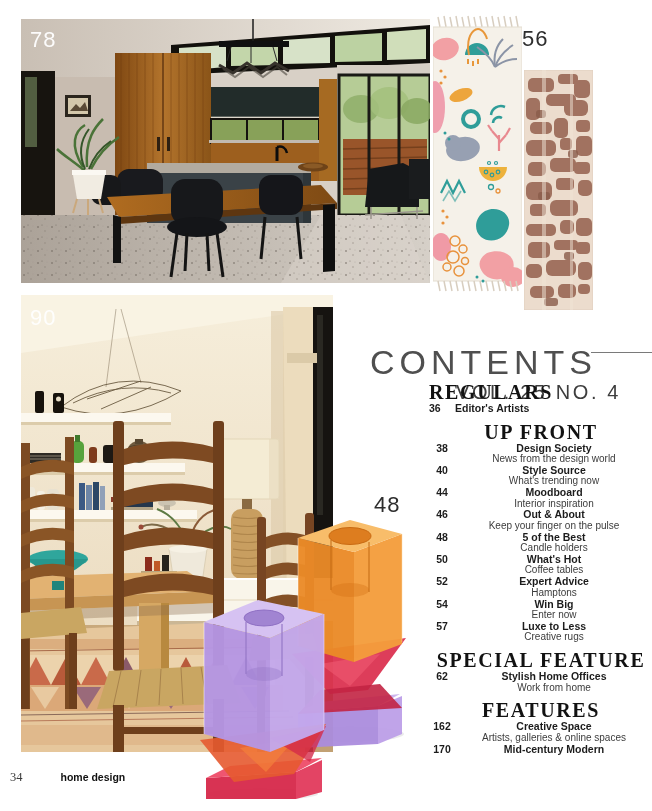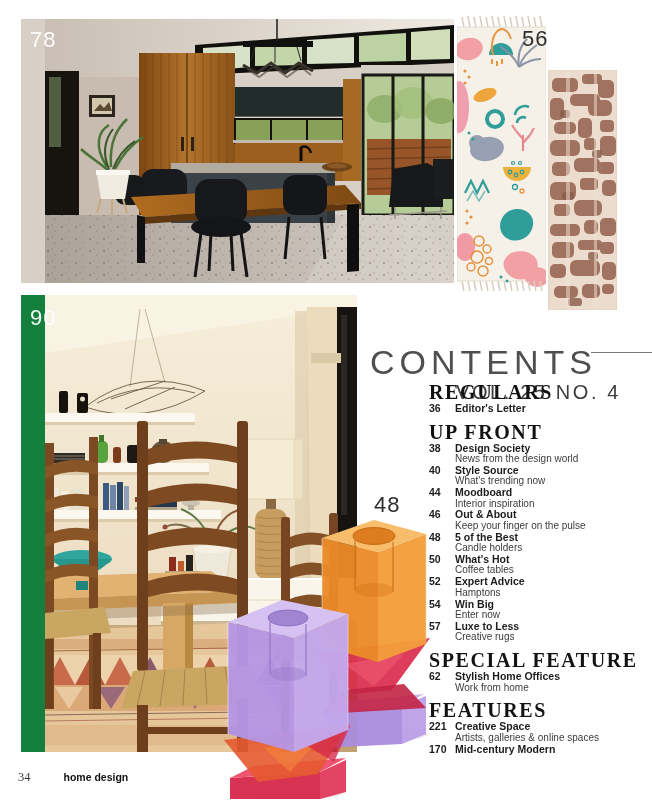--- a/index.html
+++ b/index.html
@@ -1,39 +1,39 @@
 <!DOCTYPE html>
 <html><head>
 <meta charset="utf-8">
 <style>
   html,body{margin:0;padding:0;background:#ffffff;}
   .page{position:relative;width:652px;height:811px;background:#fff;overflow:hidden;
         font-family:"Liberation Sans",sans-serif;color:#1a1a1a;}
-  .photo{position:absolute;overflow:hidden;padding-left:24px;}
+  .photo{position:absolute;overflow:hidden;}
   .photo svg{display:block;}
   .photo-label{position:absolute;font-family:"Liberation Sans",sans-serif;
         font-weight:300;font-size:22px;letter-spacing:1px;}
   .photo-label.white{color:#ffffff;opacity:.95;}
   .photo-label.dark{color:#2e2e2e;}
   .contents-title{position:absolute;left:354px;top:327px;font-size:34px;font-weight:200;
         letter-spacing:5px;color:#4f4f4f;white-space:nowrap;}
   .title-rule{position:absolute;left:591px;top:352px;width:61px;height:1px;background:#7a7a7a;}
   .volume{position:absolute;left:456px;top:381px;font-size:20px;font-weight:300;
         letter-spacing:2.6px;color:#3d3d3d;white-space:nowrap;}
   .toc{position:absolute;left:429px;top:385px;width:224px;}
   .toc-section{margin:0 0 0 0;}
-  .toc-section + .toc-section{margin-top:10px;}
+  .toc-section + .toc-section{margin-top:10px;text-align:center;}
   .toc-heading{margin:0 0 3px 0;font-family:"Liberation Serif",serif;font-weight:bold;
         font-size:20px;line-height:15px;letter-spacing:1.6px;color:#121212;}
   .toc-item{display:flex;align-items:flex-start;margin:0;}
   .toc-page{flex:0 0 26px;font-weight:bold;font-size:10.5px;line-height:11.5px;color:#1c1c1c;}
   .toc-text{flex:1;}
   .toc-title{display:block;font-weight:bold;font-size:10.5px;line-height:11.5px;color:#1c1c1c;}
   .toc-sub{display:block;font-size:10px;line-height:10.8px;color:#3c3c3c;}
-  .footer{position:absolute;left:18px;top:770px;display:flex;align-items:baseline;}
+  .footer{position:absolute;left:10px;top:770px;display:flex;align-items:baseline;gap:5px;}
   .footer-num{font-family:"Liberation Serif",serif;font-size:12.5px;color:#3a3a3a;}
   .footer-name{font-family:"Liberation Sans",sans-serif;font-weight:bold;font-size:10.5px;color:#101010;padding-left:33px;}
 </style>
 </head>
 <body>
 
 <div class="page">
 
   <div class="photo" style="left:21px;top:19px;width:409px;height:264px;background:#d8d0c6;">
     <svg width="409" height="264" viewBox="0 0 409 264">
@@ -568,21 +568,21 @@
   <div class="volume">VOL. 25 NO. 4</div>
 
   <div class="toc" id="toc">
   <section class="toc-section">
     <h3 class="toc-heading">REGULARS</h3>
     <div class="toc-items">
 
   <div class="toc-item">
     <span class="toc-page">36</span>
     <span class="toc-text">
-      <span class="toc-title">Editor's Letter</span>
+      <span class="toc-title">Editor's Artists</span>
 
     </span>
   </div>
 </div>
   </section>
 
   <section class="toc-section">
     <h3 class="toc-heading">UP FRONT</h3>
     <div class="toc-items">
   <div class="toc-item">
@@ -669,21 +669,21 @@
       <span class="toc-sub">Work from home</span>
     </span>
   </div>
 </div>
   </section>
 
   <section class="toc-section">
     <h3 class="toc-heading">FEATURES</h3>
     <div class="toc-items">
   <div class="toc-item">
-    <span class="toc-page">221</span>
+    <span class="toc-page">162</span>
     <span class="toc-text">
       <span class="toc-title">Creative Space</span>
       <span class="toc-sub">Artists, galleries &amp; online spaces</span>
     </span>
   </div>
 
   <div class="toc-item">
     <span class="toc-page">170</span>
     <span class="toc-text">
       <span class="toc-title">Mid-century Modern</span>

